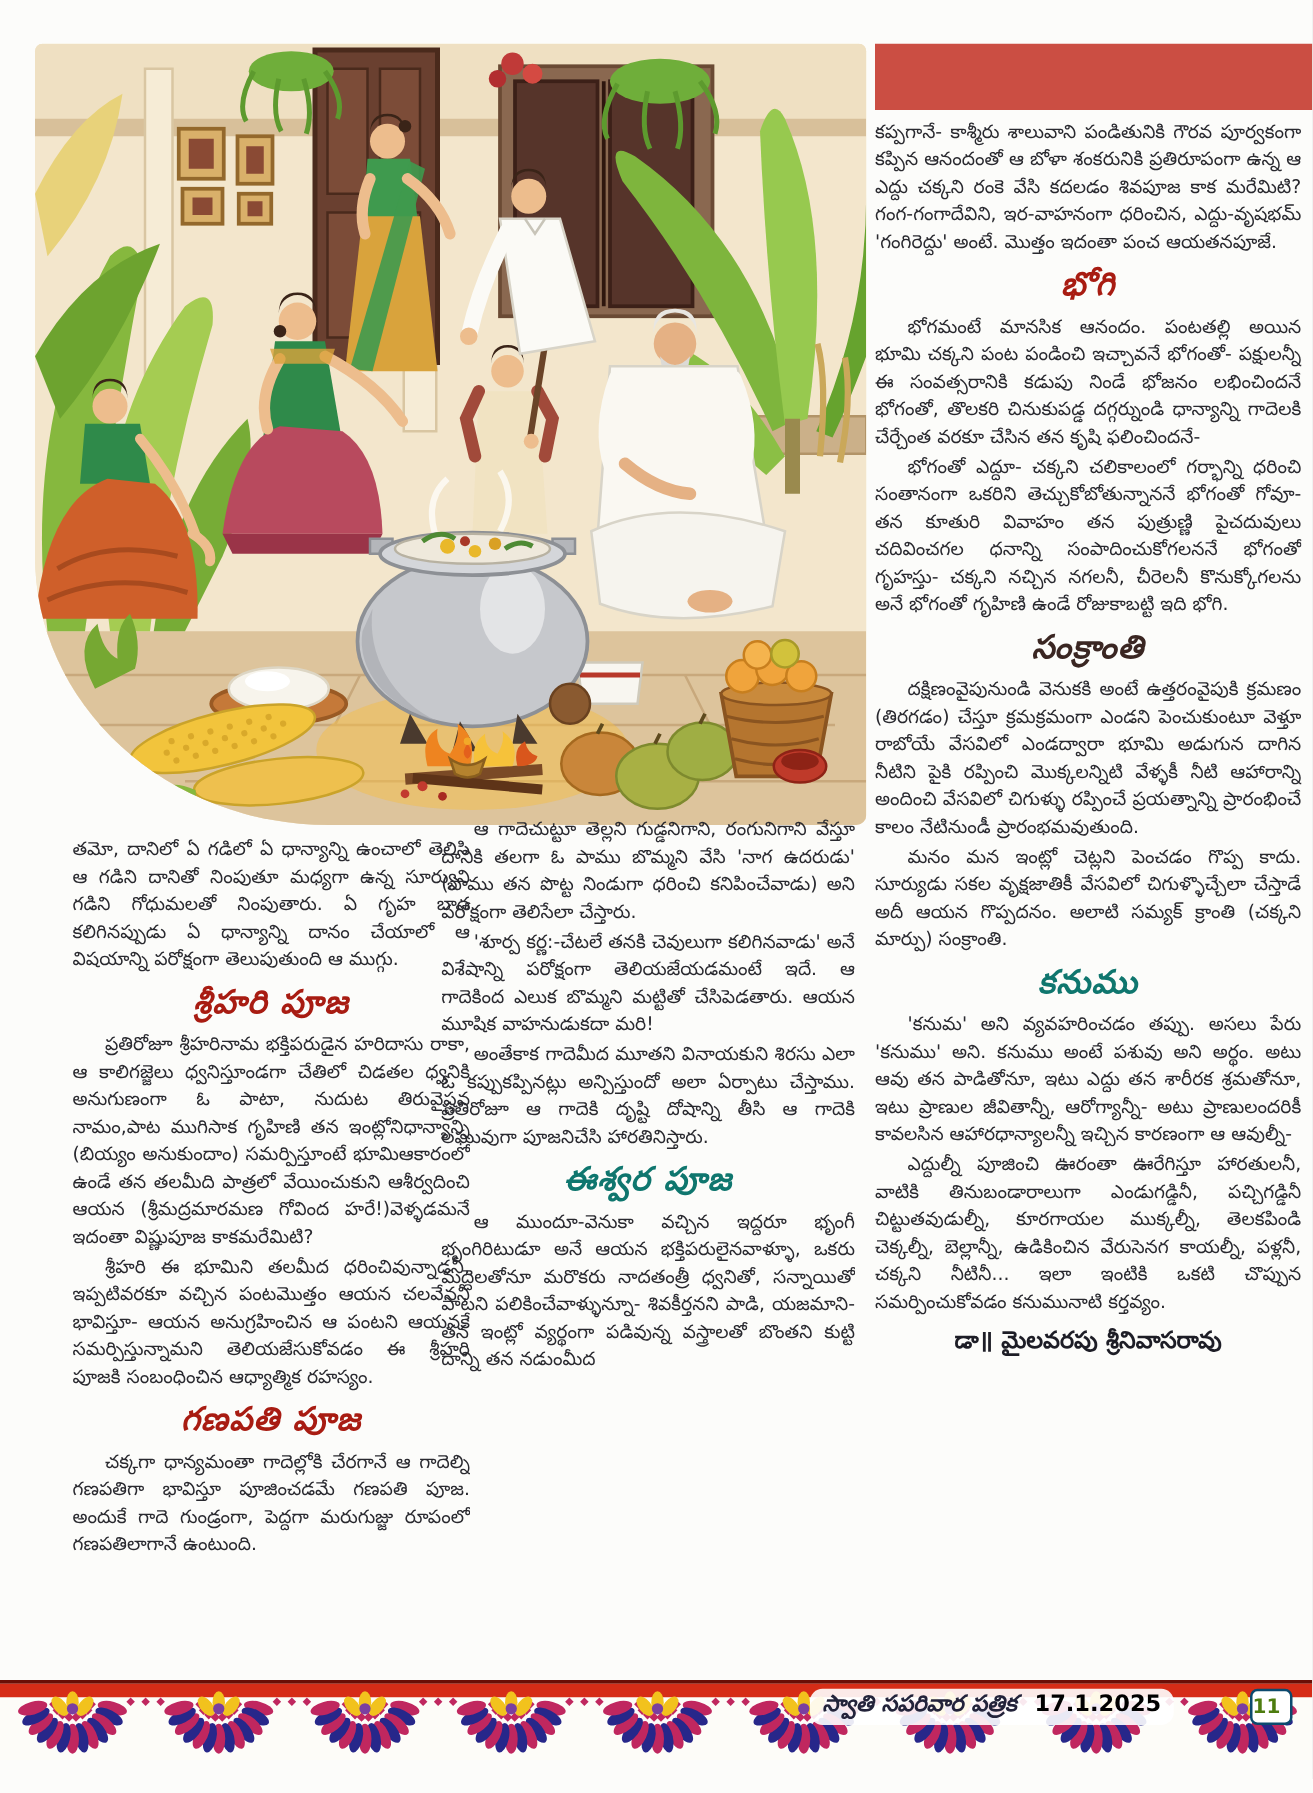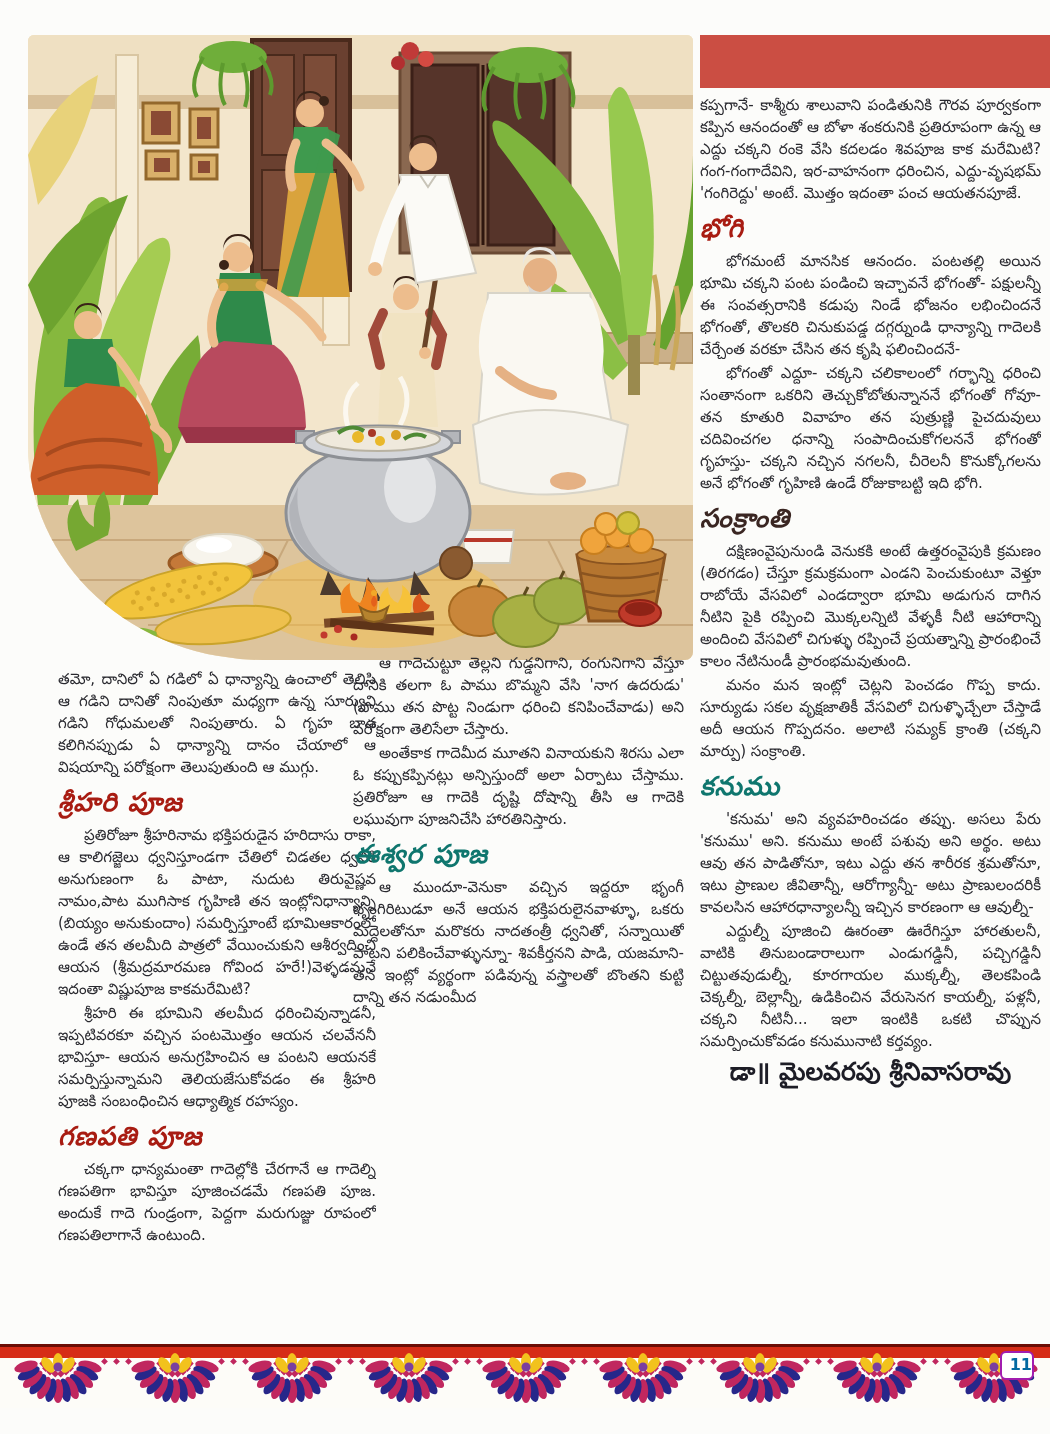--- a/index.html
+++ b/index.html
@@ -11,35 +11,35 @@
   .hero svg{display:block;}
   
   .topbar{position:absolute;left:700px;top:35px;width:350px;height:53px;background:#cb4e43;}
   
   .col{position:absolute;text-align:justify;font-size:15px;line-height:22px;color:#29292f;overflow:hidden;}
   .col-left{left:30px;top:668px;width:318px;height:680px;margin-left:28px;}
   .col-mid{left:353px;top:652px;width:331px;height:684px;}
   .col-right{left:700px;top:94px;width:341px;height:1254px;}
   .para{margin:0 0 2px 0;text-indent:26px;}
   .para.flush{text-indent:0;}
-  .head{font-weight:bold;font-style:italic;font-size:26px;
+  .head{text-align:center;font-weight:bold;font-style:italic;font-size:26px;
         margin:9px 0 7px 0;letter-spacing:1px;line-height:30px;}
   .head.red{color:#a81c12;}
   .head.blue{color:#0f766e;}
   .head.dark{color:#3a2622;}
-  .author{text-align:center;font-weight:bold;font-size:25px;color:#1d1d26;margin-top:9px;}
+  .author{text-align:center;font-weight:bold;font-size:19px;color:#1d1d26;margin-top:9px;}
   
   .bottom-border{position:absolute;left:0;top:1344px;width:1050px;height:66px;}
   .footer-label{position:absolute;left:648px;top:7px;background:rgba(255,255,255,.9);
         padding:2px 10px;border-radius:10px;font-weight:bold;font-style:italic;font-size:18px;
         color:#23233a;white-space:nowrap;}
   .footer-label .date{color:#000;margin-left:8px;font-style:normal;}
   .page-badge{position:absolute;left:1000px;top:7px;width:30px;height:25px;background:#fff;
-        border:2px solid #a21caf;border-radius:6px;font-weight:bold;font-size:16px;
-        text-align:right;line-height:24px;color:#0369a1;}
+        border:2px solid #0c4a6e;border-radius:6px;font-weight:bold;font-size:16px;
+        text-align:left;line-height:24px;color:#4d7c0f;}
 </style>
 </head>
 <body>
 
 <div class="page">
 
   <div class="hero">
     <svg width="665" height="625" viewBox="0 0 665 625">
       <g>
         <rect x="0" y="0" width="665" height="625" fill="#f3e6cc"></rect>
@@ -262,20 +262,21 @@
     <p class="para flush">తమో, దానిలో ఏ గడిలో ఏ ధాన్యాన్ని ఉంచాలో తెలిసి ఆ గడిని దానితో నింపుతూ మధ్యగా ఉన్న సూర్యుని గడిని గోధుమలతో నింపుతారు. ఏ గృహ బాధ కలిగినప్పుడు ఏ ధాన్యాన్ని దానం చేయాలో ఆ విషయాన్ని పరోక్షంగా తెలుపుతుంది ఆ ముగ్గు.</p>
     <h2 class="head red">శ్రీహరి పూజ</h2>
     <p class="para">ప్రతిరోజూ శ్రీహరినామ భక్తిపరుడైన హరిదాసు రాకా, ఆ కాలిగజ్జెలు ధ్వనిస్తూండగా చేతిలో చిడతల ధ్వనికి అనుగుణంగా ఓ పాటా, నుదుట తిరువైష్ణవ నామం,పాట ముగిసాక గృహిణి తన ఇంట్లోనిధాన్యాన్ని (బియ్యం అనుకుందాం) సమర్పిస్తూంటే భూమిఆకారంలో ఉండే తన తలమీది పాత్రలో వేయించుకుని ఆశీర్వదించి ఆయన (శ్రీమద్రమారమణ గోవింద హరే!)వెళ్ళడమనే ఇదంతా విష్ణుపూజ కాకమరేమిటి?</p>
     <p class="para">శ్రీహరి ఈ భూమిని తలమీద ధరించివున్నాడనీ, ఇప్పటివరకూ వచ్చిన పంటమొత్తం ఆయన చలవేననీ భావిస్తూ- ఆయన అనుగ్రహించిన ఆ పంటని ఆయనకే సమర్పిస్తున్నామని తెలియజేసుకోవడం ఈ శ్రీహరి పూజకి సంబంధించిన ఆధ్యాత్మిక రహస్యం.</p>
     <h2 class="head red">గణపతి పూజ</h2>
     <p class="para">చక్కగా ధాన్యమంతా గాదెల్లోకి చేరగానే ఆ గాదెల్ని గణపతిగా భావిస్తూ పూజించడమే గణపతి పూజ. అందుకే గాదె గుండ్రంగా, పెద్దగా మరుగుజ్జు రూపంలో గణపతిలాగానే ఉంటుంది.</p>
   </div>
 
   <div class="col col-mid">
     <p class="para">ఆ గాదెచుట్టూ తెల్లని గుడ్డనిగాని, రంగునిగాని వేస్తూ దానికి తలగా ఓ పాము బొమ్మని వేసి 'నాగ ఉదరుడు' (పాము తన పొట్ట నిండుగా ధరించి కనిపించేవాడు) అని పరోక్షంగా తెలిసేలా చేస్తారు.</p>
+    <p class="para">'శూర్ప కర్ణ:-చేటలే తనకి చెవులుగా కలిగినవాడు' అనే విశేషాన్ని పరోక్షంగా తెలియజేయడమంటే ఇదే. ఆ గాదెకింద ఎలుక బొమ్మని మట్టితో చేసిపెడతారు. ఆయన మూషిక వాహనుడుకదా మరి!</p>
     <p class="para">అంతేకాక గాదెమీద మూతని వినాయకుని శిరసు ఎలా ఓ కప్పుకప్పినట్లు అన్పిస్తుందో అలా ఏర్పాటు చేస్తాము. ప్రతిరోజూ ఆ గాదెకి దృష్టి దోషాన్ని తీసి ఆ గాదెకి లఘువుగా పూజనిచేసి హారతినిస్తారు.</p>
     <h2 class="head blue">ఈశ్వర పూజ</h2>
     <p class="para">ఆ ముందూ-వెనుకా వచ్చిన ఇద్దరూ భృంగీ భృంగిరిటుడూ అనే ఆయన భక్తిపరులైనవాళ్ళూ, ఒకరు మద్దెలతోనూ మరొకరు నాదతంత్రీ ధ్వనితో, సన్నాయితో పాటని పలికించేవాళ్ళున్నూ- శివకీర్తనని పాడి, యజమాని- తన ఇంట్లో వ్యర్థంగా పడివున్న వస్త్రాలతో బొంతని కుట్టి దాన్ని తన నడుంమీద</p>
   </div>
 
   <div class="col col-right">
     <p class="para flush">కప్పగానే- కాశ్మీరు శాలువాని పండితునికి గౌరవ పూర్వకంగా కప్పిన ఆనందంతో ఆ బోళా శంకరునికి ప్రతిరూపంగా ఉన్న ఆ ఎద్దు చక్కని రంకె వేసి కదలడం శివపూజ కాక మరేమిటి? గంగ-గంగాదేవిని, ఇర-వాహనంగా ధరించిన, ఎద్దు-వృషభమ్ 'గంగిరెద్దు' అంటే. మొత్తం ఇదంతా పంచ ఆయతనపూజే.</p>
     <h2 class="head red">భోగి</h2>
     <p class="para">భోగమంటే మానసిక ఆనందం. పంటతల్లి అయిన భూమి చక్కని పంట పండించి ఇచ్చావనే భోగంతో- పక్షులన్నీ ఈ సంవత్సరానికి కడుపు నిండే భోజనం లభించిందనే భోగంతో, తొలకరి చినుకుపడ్డ దగ్గర్నుండి ధాన్యాన్ని గాదెలకి చేర్చేంత వరకూ చేసిన తన కృషి ఫలించిందనే-</p>
     <p class="para">భోగంతో ఎద్దూ- చక్కని చలికాలంలో గర్భాన్ని ధరించి సంతానంగా ఒకరిని తెచ్చుకోబోతున్నాననే భోగంతో గోవూ- తన కూతురి వివాహం తన పుత్రుణ్ణి పైచదువులు చదివించగల ధనాన్ని సంపాదించుకోగలననే భోగంతో గృహస్తు- చక్కని నచ్చిన నగలనీ, చీరెలనీ కొనుక్కోగలను అనే భోగంతో గృహిణి ఉండే రోజుకాబట్టి ఇది భోగి.</p>
@@ -556,16 +557,20 @@
             <rect x="983.4" y="11.25640646055102" width="5.2" height="5.2" transform="rotate(45 986 13.85640646055102)" fill="#c0275f"></rect>
             <rect x="979.1432889100963" y="7.684601754984632" width="5.2" height="5.2" transform="rotate(45 981.7432889100963 10.284601754984632)" fill="#c0275f"></rect>
             <rect x="976.3649180674255" y="2.872322293210702" width="5.2" height="5.2" transform="rotate(45 978.9649180674255 5.472322293210702)" fill="#c0275f"></rect>
             <ellipse cx="984" cy="7" rx="5" ry="9" transform="rotate(-38 984 7)" fill="#f2c21d"></ellipse>
             <ellipse cx="994" cy="4" rx="5" ry="9" transform="rotate(0 994 4)" fill="#f2c21d"></ellipse>
             <ellipse cx="1004" cy="7" rx="5" ry="9" transform="rotate(38 1004 7)" fill="#f2c21d"></ellipse>
             <circle cx="994" cy="9" r="4.5" fill="#7a3fa0"></circle>
           </g>
         </g>
     </svg>
+    <div class="footer-label">
+      <span>స్వాతి సపరివార పత్రిక</span>
+      <span class="date">17.1.2025</span>
+    </div>
     <div class="page-badge">11</div>
   </div>
 
 </div>
 
 </body></html>

